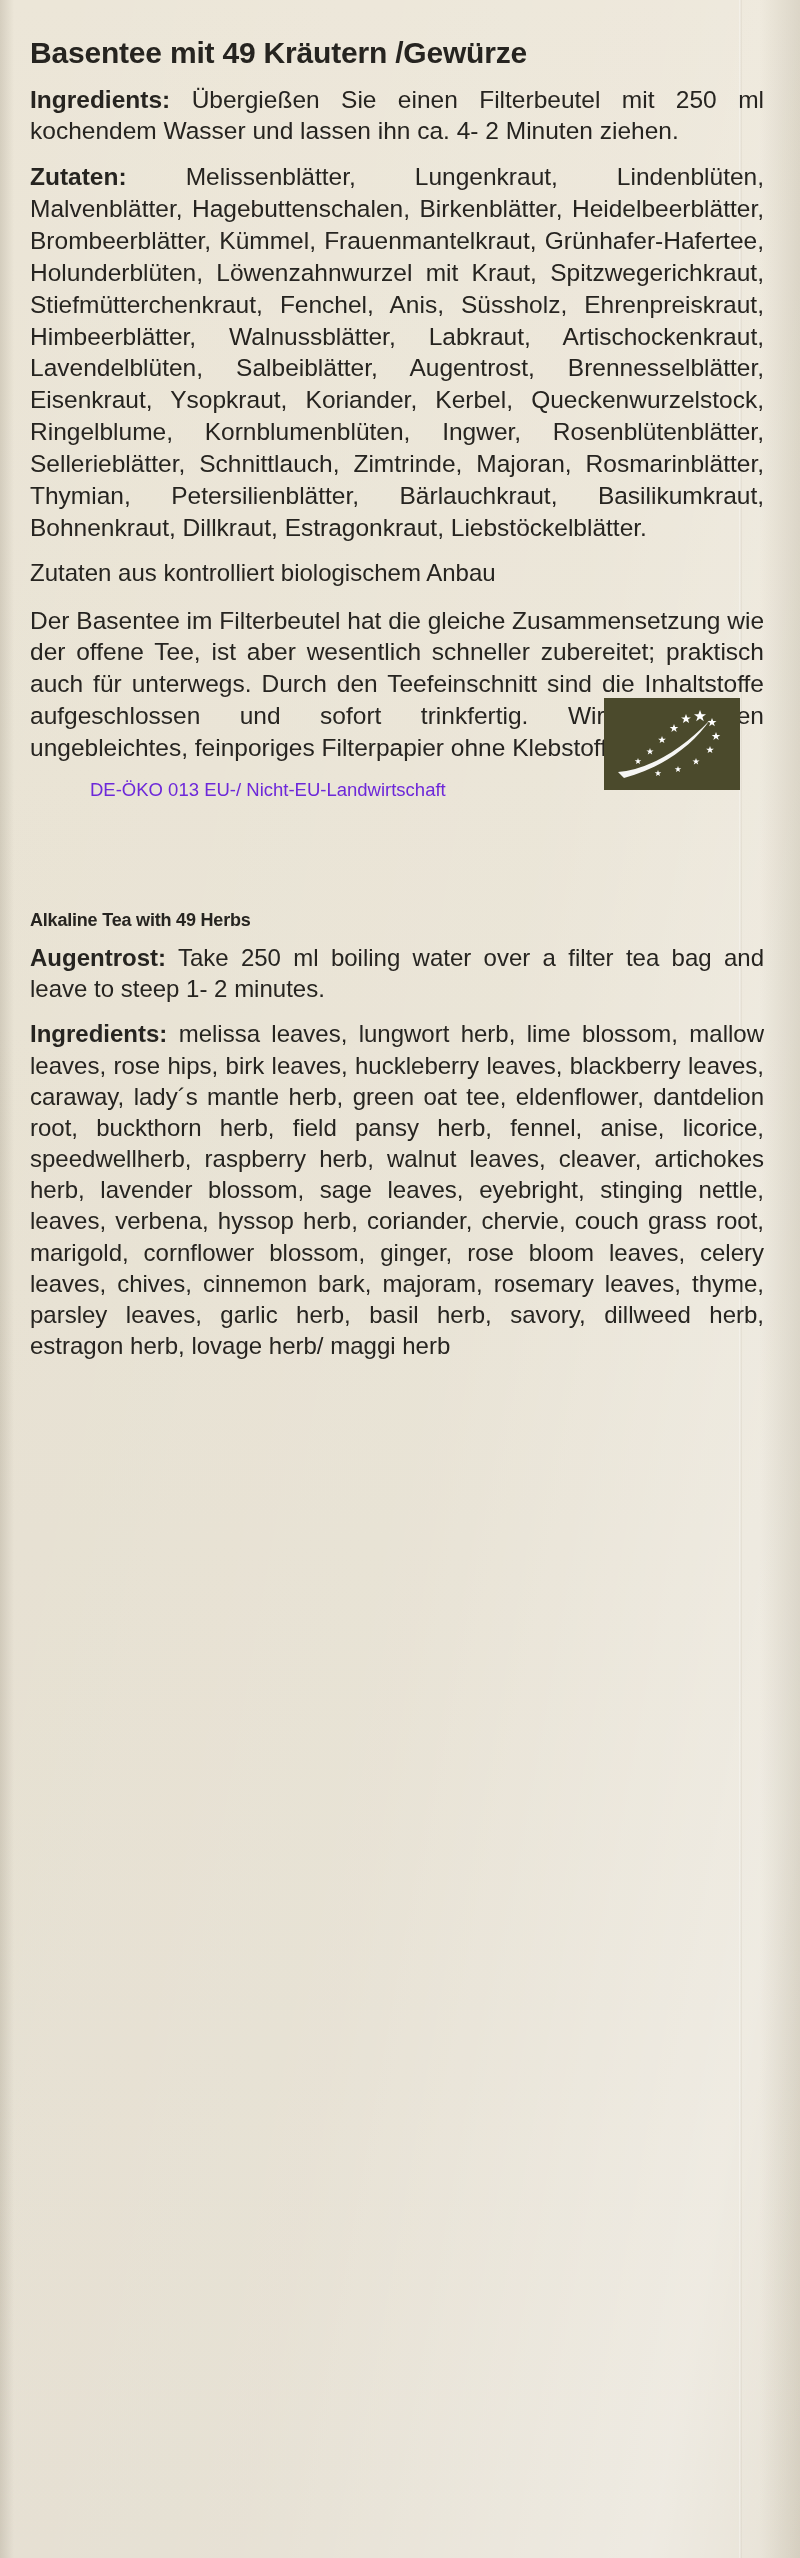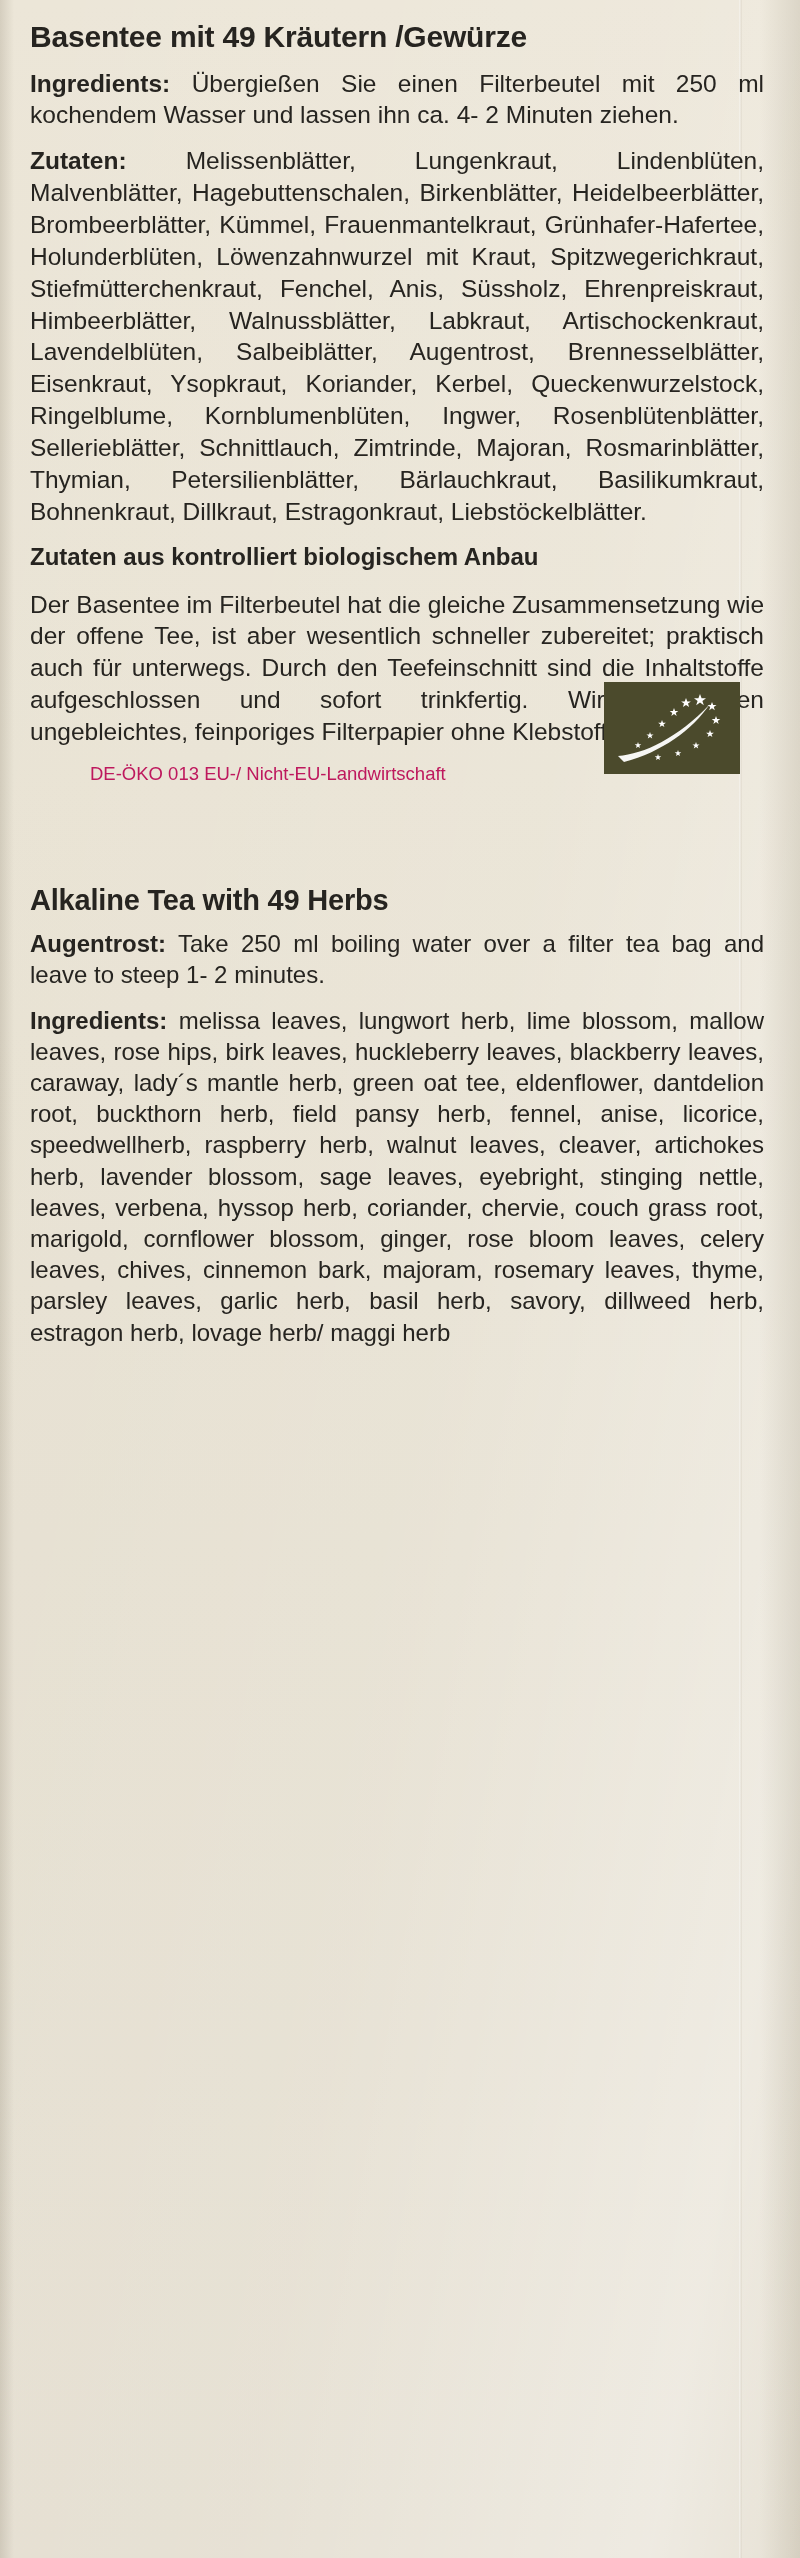--- a/index.html
+++ b/index.html
@@ -31,53 +31,53 @@
     pointer-events: none;
   }
   .edge-shadow-right {
     position: absolute;
     right: 0; top: 0; bottom: 0; width: 40px;
     background: linear-gradient(270deg, rgba(150,140,115,0.22), rgba(150,140,115,0));
     pointer-events: none;
   }
   .content {
     position: relative;
-    padding: 12px 36px 0 30px;
+    padding: 28px 36px 0 30px;
     box-sizing: border-box;
     width: 800px;
   }
 
   h1.title, h2.title-en {
     font-weight: bold;
     font-size: 30px;
     line-height: 1.12;
     margin: 8px 0 14px 0;
     letter-spacing: -0.2px;
   }
   h2.title-en {
-    font-size: 29px;
-    margin-top: 2px;
+    font-size: 18px;
+    margin-top: 12px;
     margin-bottom: 12px;
   }
   p {
     margin: 0 0 14px 0;
     font-size: 24.5px;
     line-height: 1.30;
     text-align: justify;
     text-justify: inter-word;
   }
   p.nojust { text-align: left; }
   .b { font-weight: bold; }
   .pral {
     font-size: 23.5px;
     margin-bottom: 16px;
   }
   .ingredients-head { font-weight: bold; }
   .bio-line {
-    font-weight: bold;
+    font-weight: normal;
     font-size: 24px;
     line-height: 1.3;
     margin: 4px 0 16px 0;
   }
   .block-en p { font-size: 24px; }
 
   
   .logo-row {
     position: relative;
     min-height: 120px;
@@ -86,21 +86,21 @@
     position: absolute;
     right: 24px;
     top: -80px;
     width: 136px;
     height: 92px;
     background: #4b4a2c;
   }
   .euleaf svg { display: block; }
   .oko-code {
     font-size: 18.5px;
-    color: #be185d;
+    color: #6d28d9;
     margin: 0;
     padding-left: 60px;
   }
 
   
   .crease {
     position: absolute;
     right: 58px;
     top: 0; bottom: 0;
     width: 3px;

